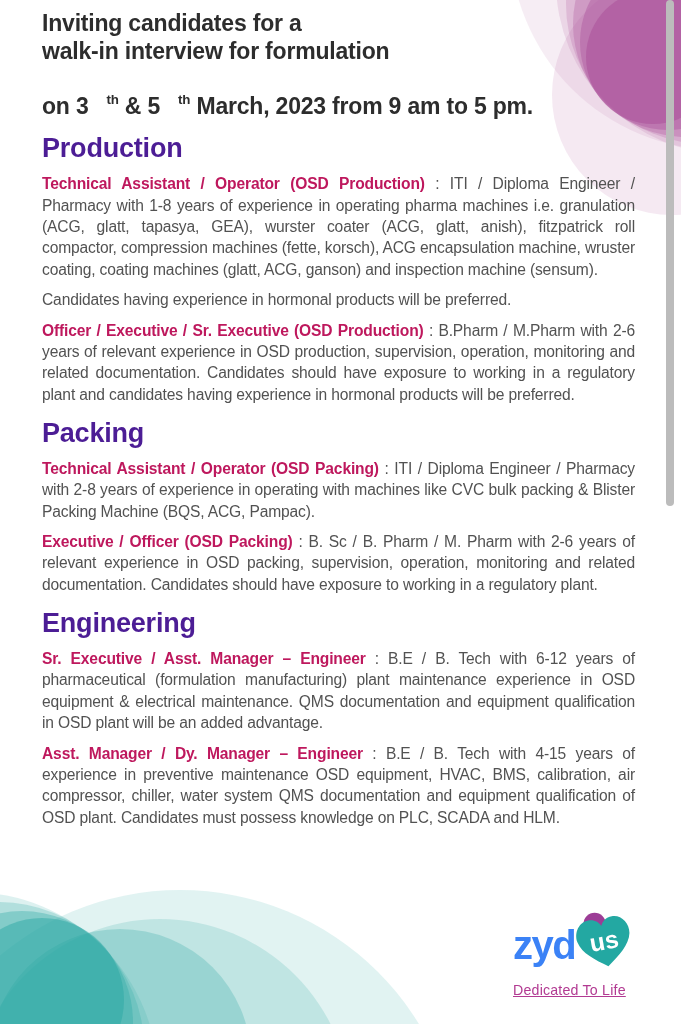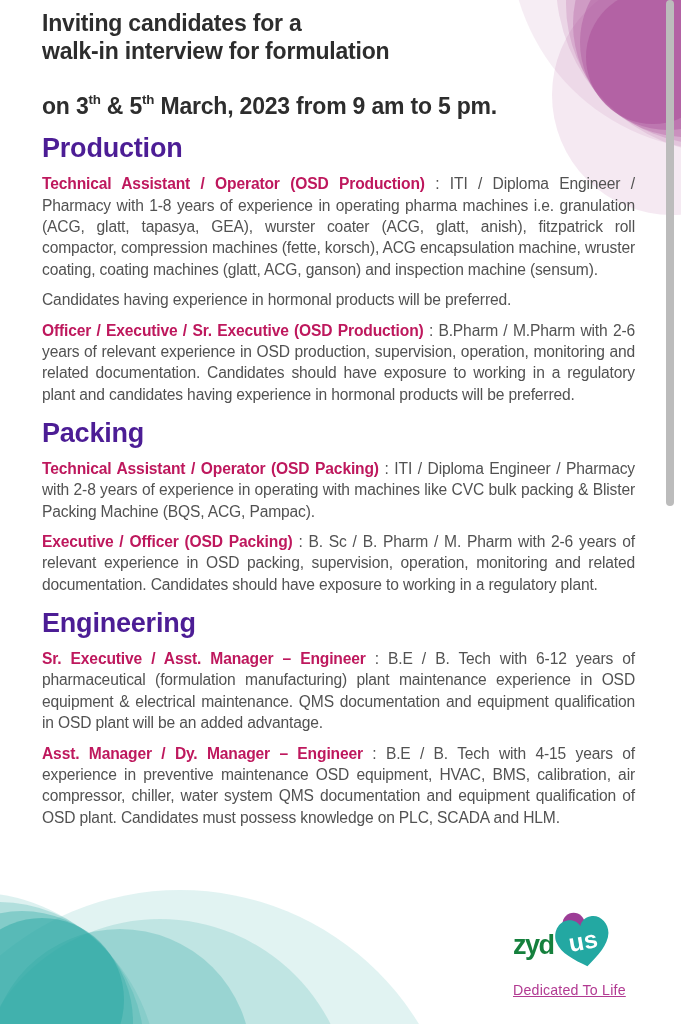--- a/index.html
+++ b/index.html
@@ -32,36 +32,36 @@
 
   
   #scrollbar { position: absolute; left: 666px; top: 0; width: 8px; height: 506px;
                background: #bcbcbc; border-radius: 4px; z-index: 9; }
 
   
   #content { position: relative; z-index: 3; padding: 10px 46px 0 42px; }
 
   h1 { margin: 0; font-size: 23px; line-height: 1.2; color: #2d2d2d;
        font-weight: bold; letter-spacing: -0.2px; }
-  h1 sup { font-size: 58%; position: relative; top: -0.1em; }
+  h1 sup { font-size: 58%; position: relative; top: -0.1em; margin-left: 18px; }
 
   .subtitle { margin: 3px 0 0 0; font-size: 19.5px; color: #454545;
               letter-spacing: -0.2px; }
 
   h2 { margin: 13px 0 5px 0; font-size: 27px; color: #4c1d95;
        font-weight: bold; letter-spacing: -0.2px; }
 
   p.body { margin: 9px 0; font-size: 15.6px; line-height: 1.37;
            color: #525252; text-align: justify; letter-spacing: -0.15px; }
   p.body b { color: #be185d; }
 
   
   #logo { position: absolute; right: 32px; bottom: 26px; z-index: 4; width: 136px; }
   #logo-row { display: flex; align-items: center; }
-  #logo-zyd { font-size: 27px; font-weight: bold; color: #15803d;
+  #logo-zyd { font-size: 40px; font-weight: bold; color: #3b82f6;
               letter-spacing: -1.5px; line-height: 1; }
   #logo-heart { width: 62px; height: 58px; margin-left: -2px; margin-top: -8px; }
   #logo-tagline { margin-top: 12px; font-size: 14.2px; color: #b23a92;
                   letter-spacing: 0.2px; white-space: nowrap; text-decoration: underline; }
 </style>
 </head>
 <body>
 
 <div id="page">
 

